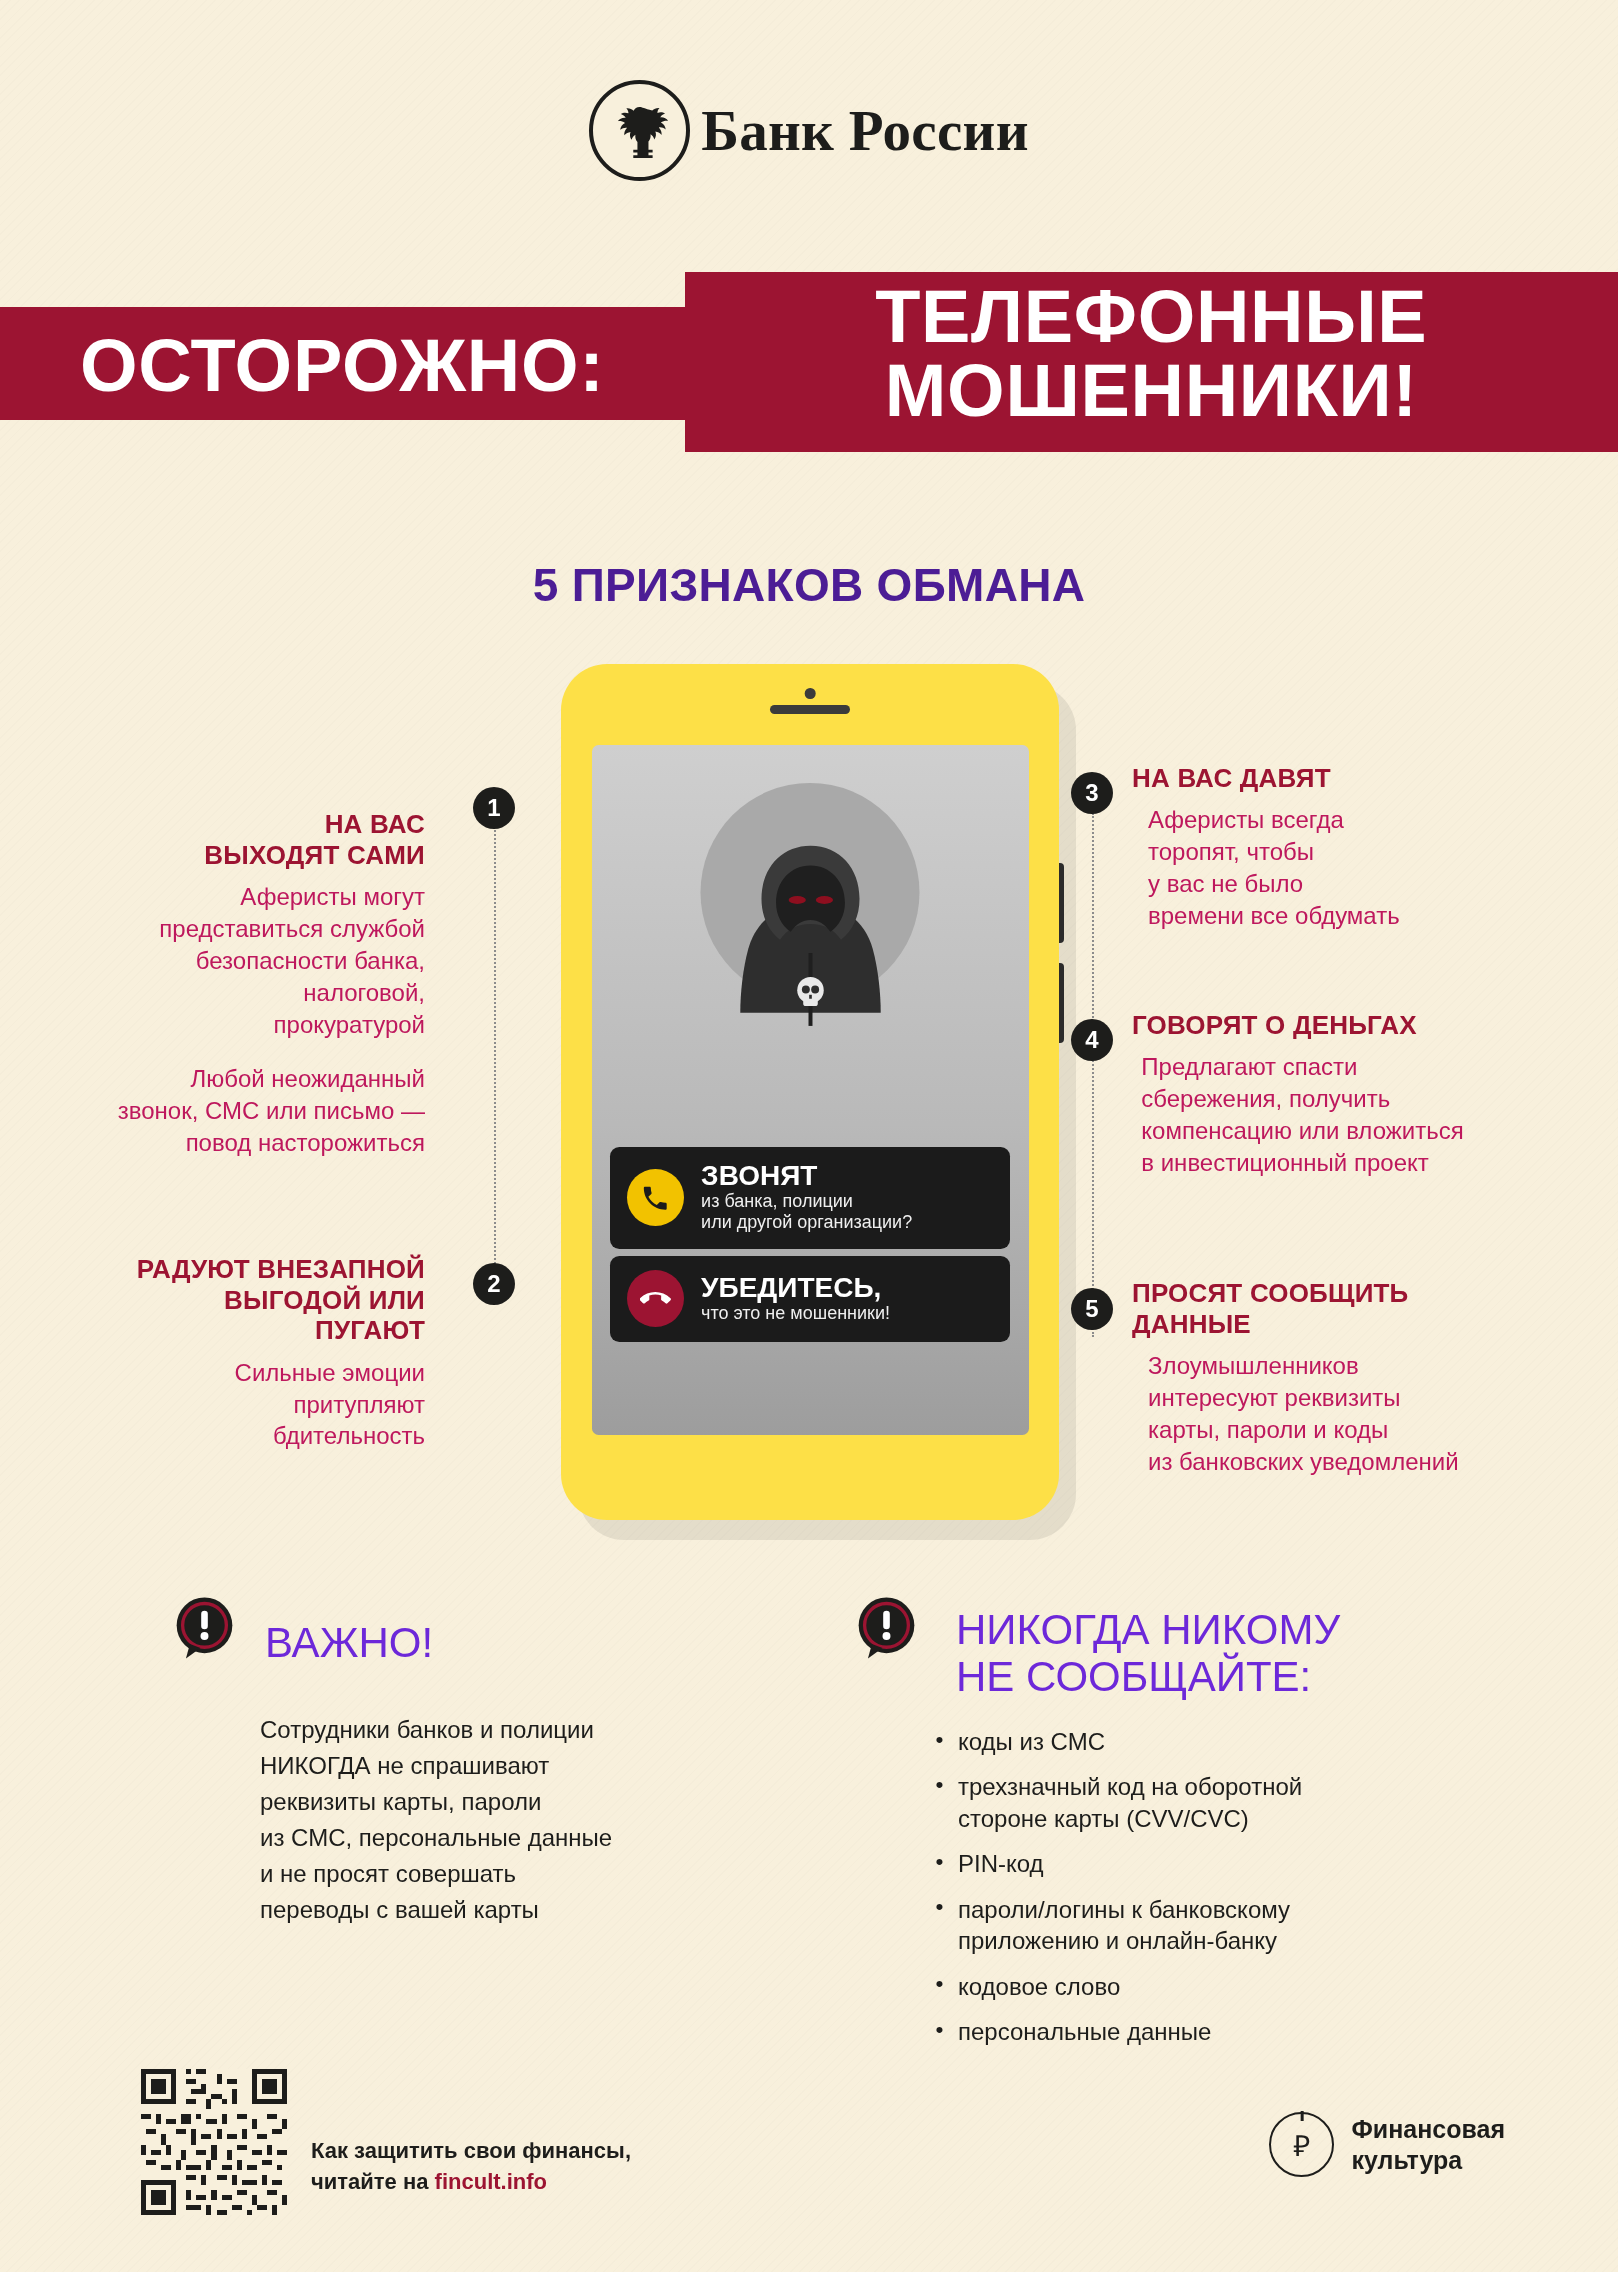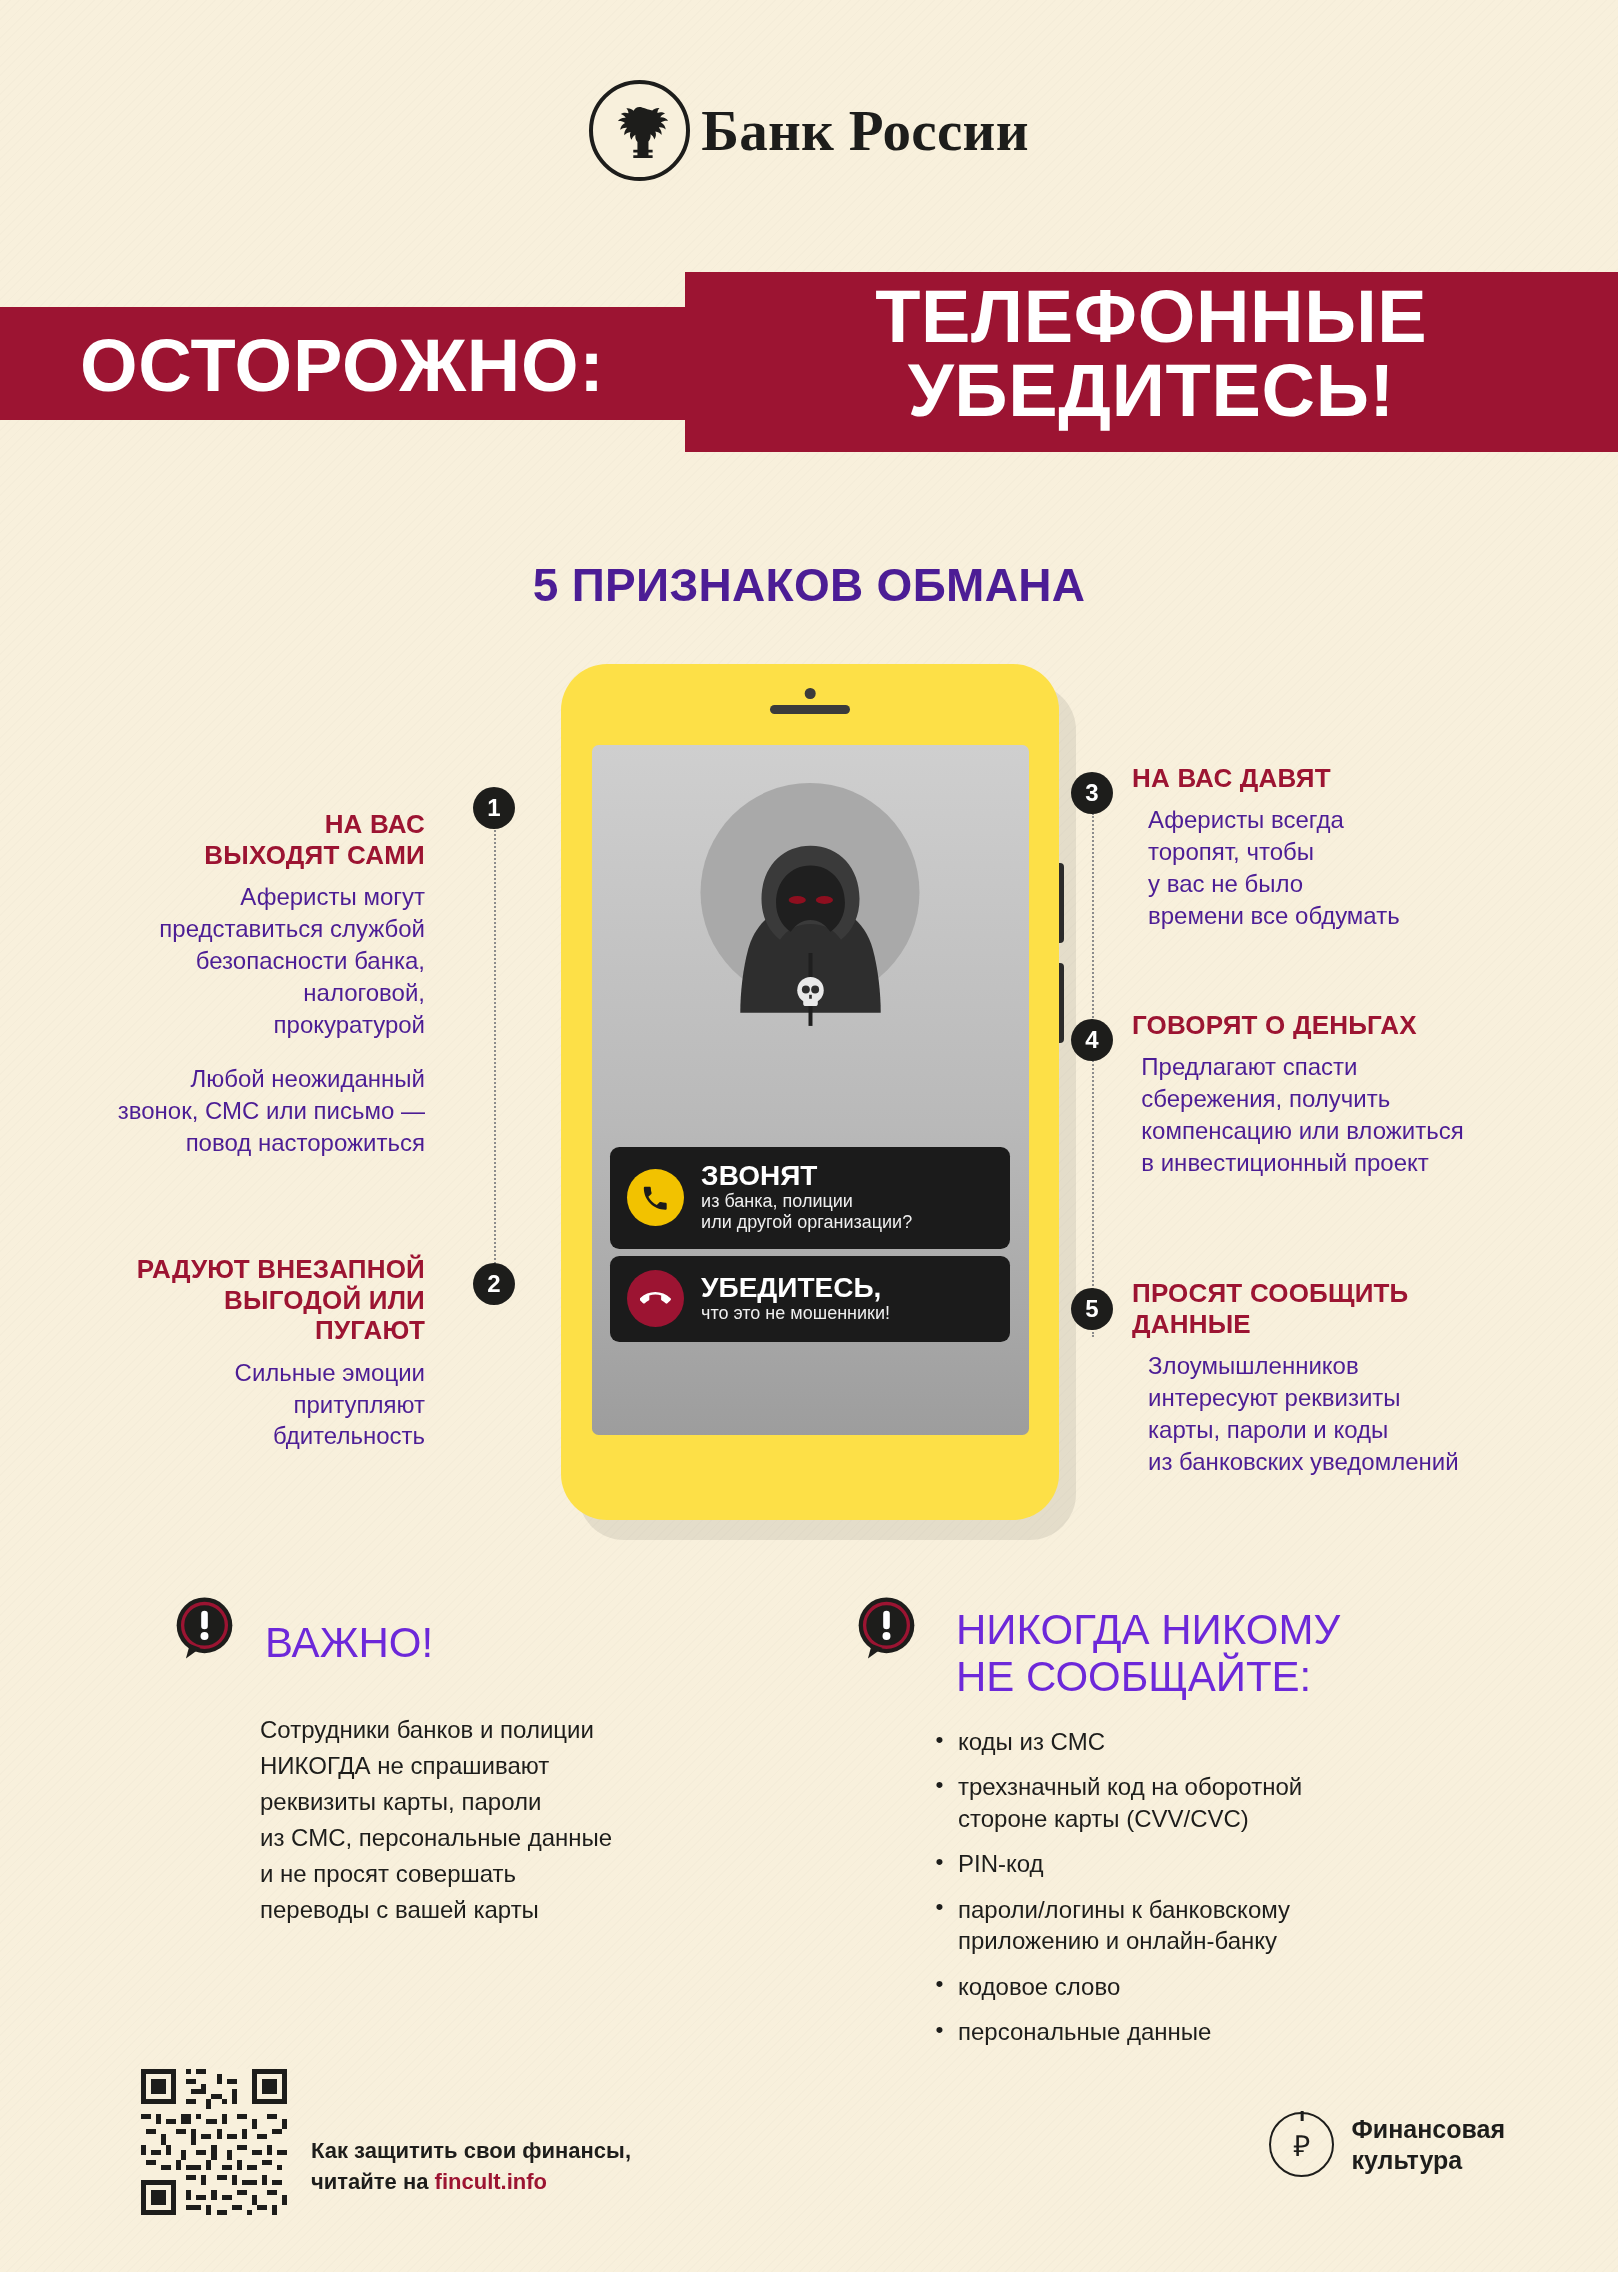--- a/index.html
+++ b/index.html
@@ -213,21 +213,21 @@
     color: #9c1432;
     font-size: 26px;
     font-weight: 700;
     line-height: 1.18;
     letter-spacing: 0.2px;
     margin-bottom: 10.6px;
   }
   .tip-body {
     font-size: 24px;
     line-height: 1.33;
-    color: #4c1d95;
+    color: #be185d;
   }
   .tip-body + .tip-body { margin-top: 22.6px; }
 
   .badge {
     position: absolute;
     width: 42px;
     height: 42px;
     border-radius: 50%;
     background: #1d1d1b;
     color: #fff;
@@ -348,21 +348,21 @@
         <g fill="#1d1d1b">
           <path d="M50 16c-4 0-7 2.5-8.5 5.5C39 19 35 17.5 31 18c2 2 3 4.5 3 7-4-1.5-8-1-11 1 3 1 5.5 3 7 5.5-5-0.5-9 1.5-11.5 5 4-0.5 7.5 0.5 10.5 2.5-4 2-6.5 5.5-7 10 3-2.5 6.5-3.5 10-3-3 3-4.5 7-4 11 2.5-3 5.5-4.5 9-5-1.5 4-1 8 1.5 11.5 1-3.5 3-6 5.5-7.5-0.5 4 0.5 7.5 3 10.5V78h-6v4h6v4h-6v4h28v-4h-6v-4h6v-4h-6V66c2.5-3 3.5-6.5 3-10.5 2.5 1.5 4.5 4 5.5 7.5 2.5-3.5 3-7.5 1.5-11.5 3.5 0.5 6.5 2 9 5 0.5-4-1-8-4-11 3.5-0.5 7 0.5 10 3-0.5-4.5-3-8-7-10 3-2 6.5-3 10.5-2.5-2.5-3.5-6.5-5.5-11.5-5 1.5-2.5 4-4.5 7-5.5-3-2-7-2.5-11-1 0-2.5 1-5 3-7-4-0.5-8 1-10.5 3.5C57 18.5 54 16 50 16z"></path>
         </g>
       </svg>
     </div>
     <div class="logo-text">Банк России</div>
   </div>
 
   <div class="title-band">
     <div class="title-line title-line-1">ОСТОРОЖНО:</div>
-    <div class="title-line title-line-2">ТЕЛЕФОННЫЕ УБЕДИТЕСЬ!</div>
+    <div class="title-line title-line-2">ТЕЛЕФОННЫЕ МОШЕННИКИ!</div>
   </div>
   <div class="subtitle">5 ПРИЗНАКОВ ОБМАНА</div>
 
   <div class="phone">
     <div class="phone-cam"></div>
     <div class="phone-speaker"></div>
     <div class="phone-btn b1"></div>
     <div class="phone-btn b2"></div>
 
     <div class="phone-screen">

